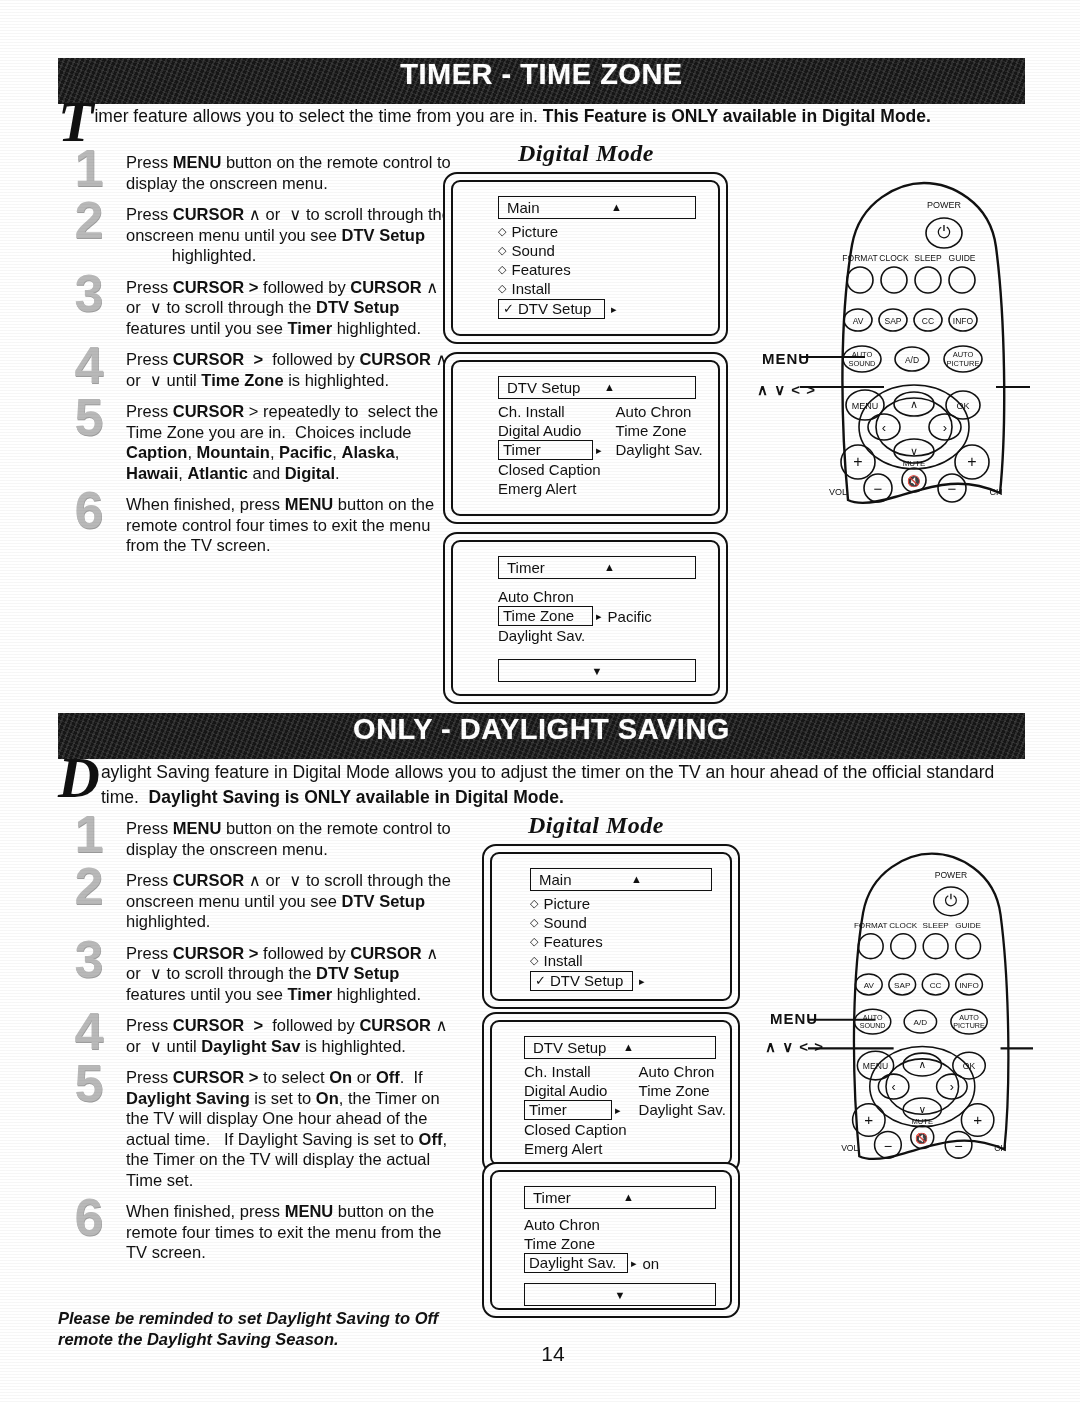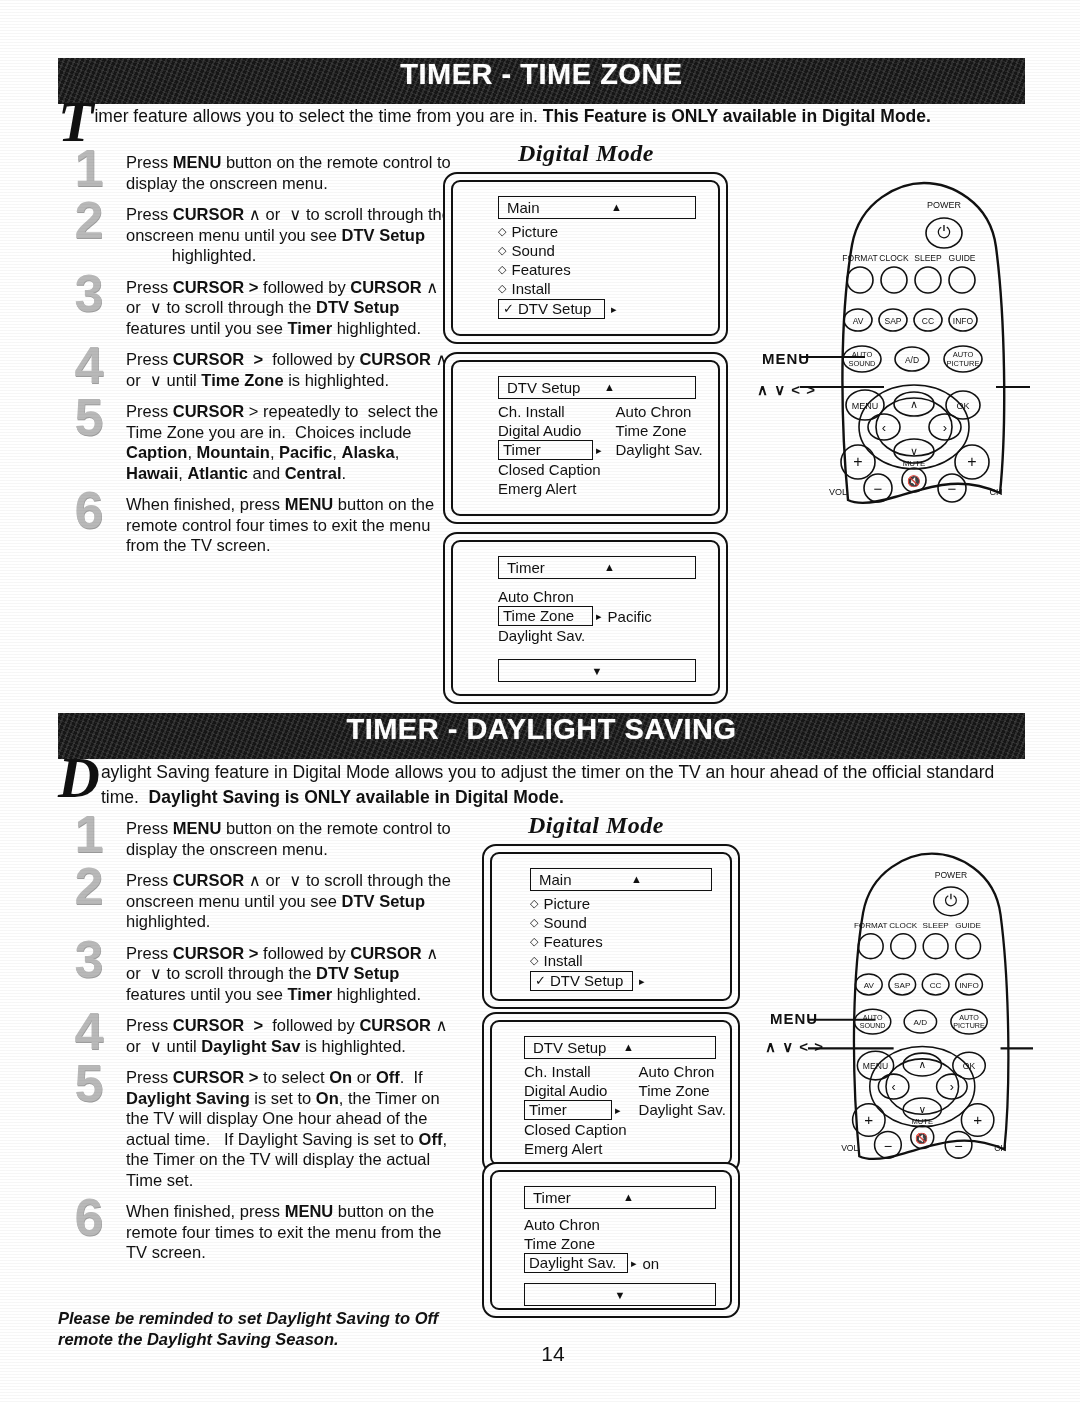--- a/index.html
+++ b/index.html
@@ -246,21 +246,21 @@
     <div class="step">
       <div class="step-num">3</div>
       <div class="step-text">Press <b>CURSOR &gt;</b> followed by <b>CURSOR</b> ∧ or &nbsp;∨ to scroll through the <b>DTV Setup</b> features until you see <b>Timer</b> highlighted.</div>
     </div>
     <div class="step">
       <div class="step-num">4</div>
       <div class="step-text">Press <b>CURSOR &nbsp;&gt;</b> &nbsp;followed by <b>CURSOR</b> ∧ or &nbsp;∨ until <b>Time Zone</b> is highlighted.</div>
     </div>
     <div class="step">
       <div class="step-num">5</div>
-      <div class="step-text">Press <b>CURSOR</b> &gt; repeatedly to &nbsp;select the Time Zone you are in. &nbsp;Choices include <b>Caption</b>, <b>Mountain</b>, <b>Pacific</b>, <b>Alaska</b>, <b>Hawaii</b>, <b>Atlantic</b> and <b>Central</b>.</div>
+      <div class="step-text">Press <b>CURSOR</b> &gt; repeatedly to &nbsp;select the Time Zone you are in. &nbsp;Choices include <b>Caption</b>, <b>Mountain</b>, <b>Pacific</b>, <b>Alaska</b>, <b>Hawaii</b>, <b>Atlantic</b> and <b>Digital</b>.</div>
     </div>
     <div class="step">
       <div class="step-num">6</div>
       <div class="step-text">When finished, press <b>MENU</b> button on the remote control four times to exit the menu from the TV screen.</div>
     </div>
   </div>
 
   <div class="digital-mode" style="left:518px; top:140px;">Digital Mode</div>
 
   <div class="tv-stack" style="left:443px; top:172px; width:285px;">
@@ -445,21 +445,21 @@
       </g>
       <g stroke="#111" stroke-width="2.2">
         <line x1="-38" y1="182" x2="65" y2="182"></line>
         <line x1="-46" y1="212" x2="84" y2="212"></line>
         <line x1="196" y1="212" x2="230" y2="212"></line>
       </g>
     </svg>
   </div>
 
   <div class="banner" style="top:713px;">
-    <span class="banner-title">TIMER - DAYLIGHT SAVING</span>
+    <span class="banner-title">ONLY - DAYLIGHT SAVING</span>
   </div>
 
   <div class="intro" style="top:760px;">
     <span class="dropcap">D</span><span>aylight Saving feature in Digital Mode allows you to adjust the timer on the TV an hour ahead of the official standard time. &nbsp;</span><b>Daylight Saving is ONLY available in Digital Mode.</b>
   </div>
 
   <div class="steps" style="top:818px;">
     <div class="step">
       <div class="step-num">1</div>
       <div class="step-text">Press <b>MENU</b> button on the remote control to display the onscreen menu.</div>

